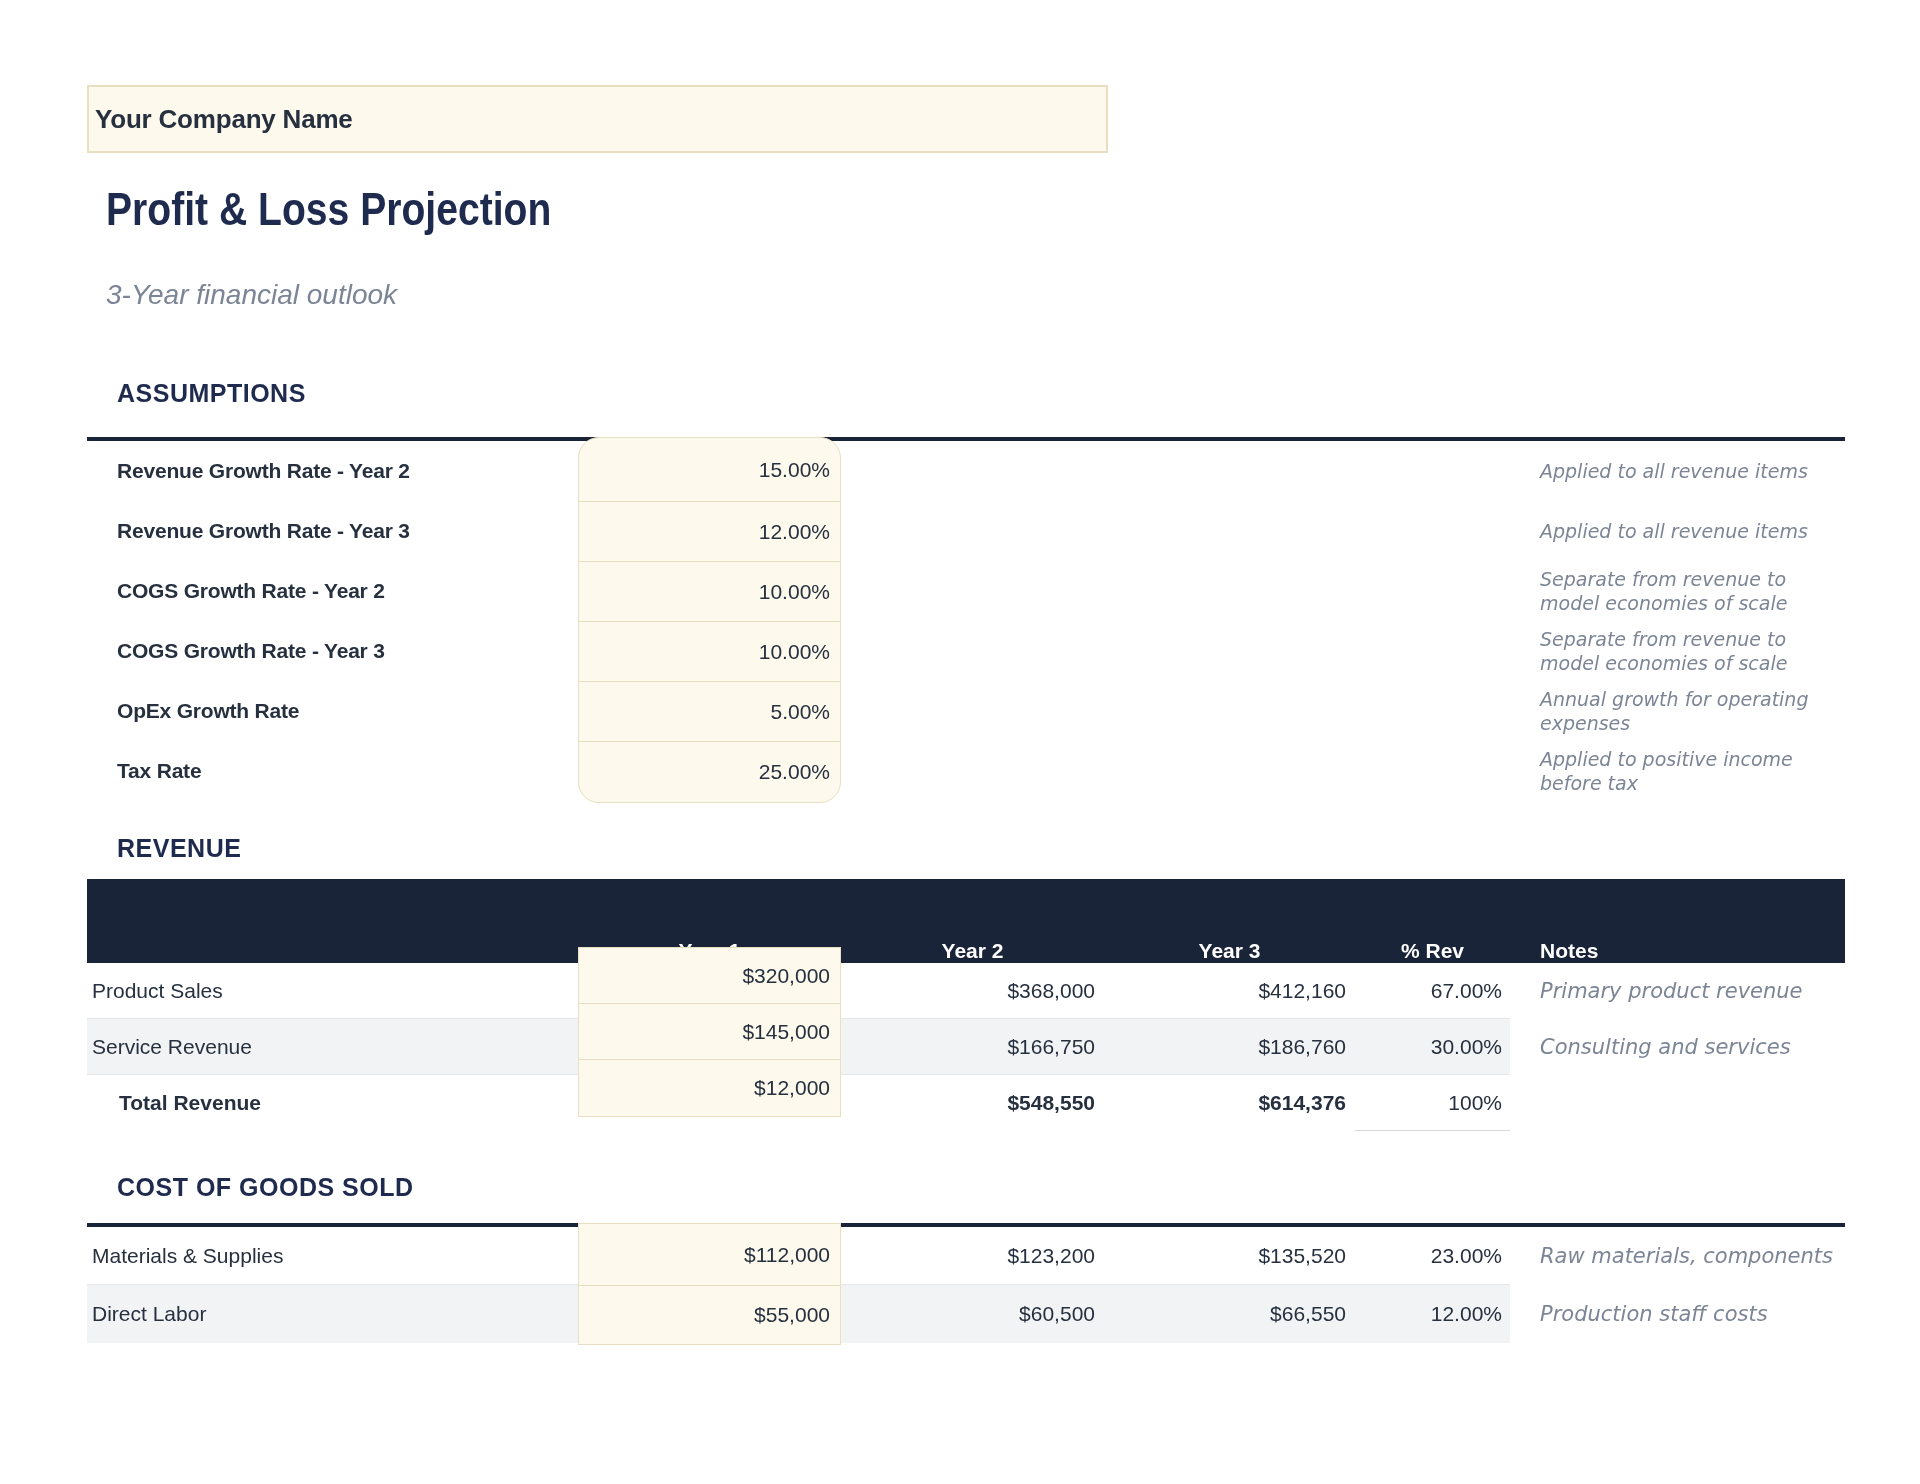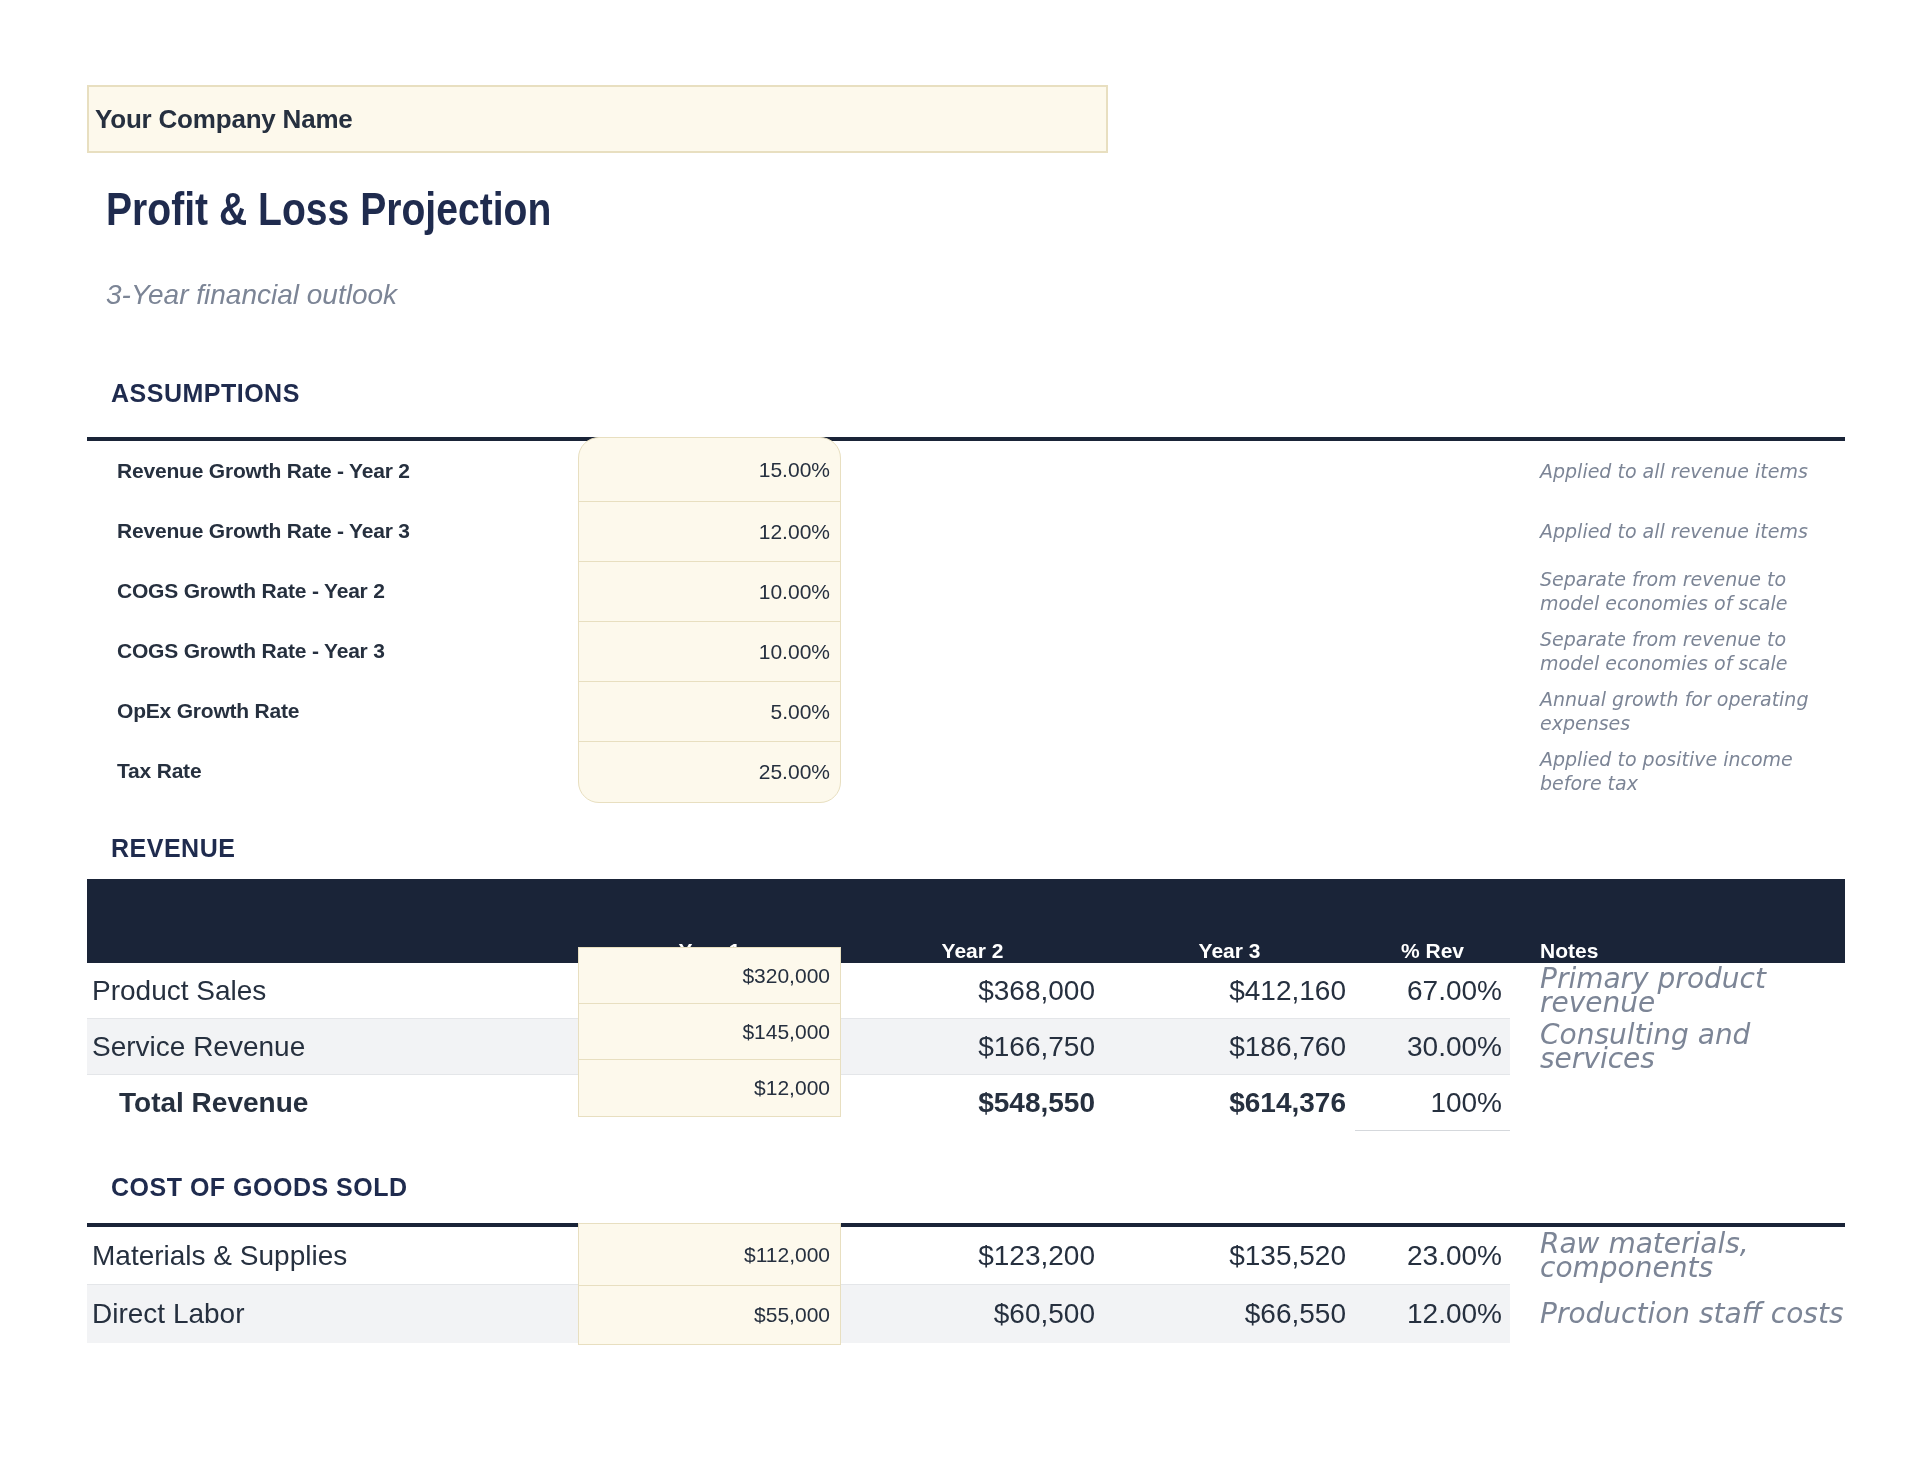--- a/index.html
+++ b/index.html
@@ -33,21 +33,21 @@
     transform: scaleX(0.85); transform-origin: left center;
     white-space: nowrap;
   }
   .subtitle {
     margin: 51px 0 0 19px;
     font-style: italic; font-size: 28px; line-height: 24px;
     color: var(--gray_note, #7c8596);
   }
 
   h2.section {
-    margin-left: 24px;
+    margin-left: 30px;
     font-size: 25px; line-height: 30px; font-weight: bold;
     color: var(--navy_heading, #1f2b4e);
     letter-spacing: 0.5px;
   }
   .h-assumptions { margin-top: 71px; }
   .h-revenue    { margin-top: 32px; }
   .h-cogs       { margin-top: 41px; }
 
   .note {
     font-family: "DejaVu Sans", sans-serif;
@@ -99,21 +99,21 @@
   .hc0 { width: 491px; }
   .hy  { width: 263px; text-align: center; }
   .hy3 { width: 251px; text-align: center; }
   .hpct{ width: 155px; text-align: center; }
   .hgap{ width: 28px; }
   .hnote{ width: 307px; padding-left: 2px; }
 
   .drow { display: flex; align-items: stretch; }
   .rev-table .drow { height: 56px; }
   .cogs-table .drow { height: 58px; }
-  .drow > div { display: flex; align-items: center; font-size: 28px; }
+  .drow > div { display: flex; align-items: center; font-size: 21px; }
   .c0  { width: 491px; padding-left: 5px; }
   .cy1 { width: 263px; justify-content: flex-end; padding-right: 9px; }
   .cy2 { width: 263px; justify-content: flex-end; padding-right: 9px; }
   .cy3 { width: 251px; justify-content: flex-end; padding-right: 9px; }
   .cpct{ width: 155px; justify-content: flex-end; padding-right: 8px; }
   .cgap{ width: 28px; }
   .cnote{ width: 307px; padding-left: 2px; }
 
   .drow.ruled > .c0, .drow.ruled > .cy2, .drow.ruled > .cy3, .drow.ruled > .cpct {
     border-bottom: 1px solid var(--row_border, #e4e6e9);

